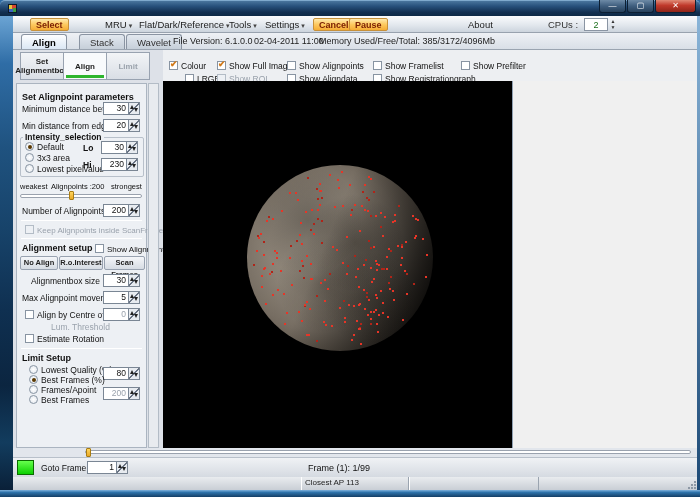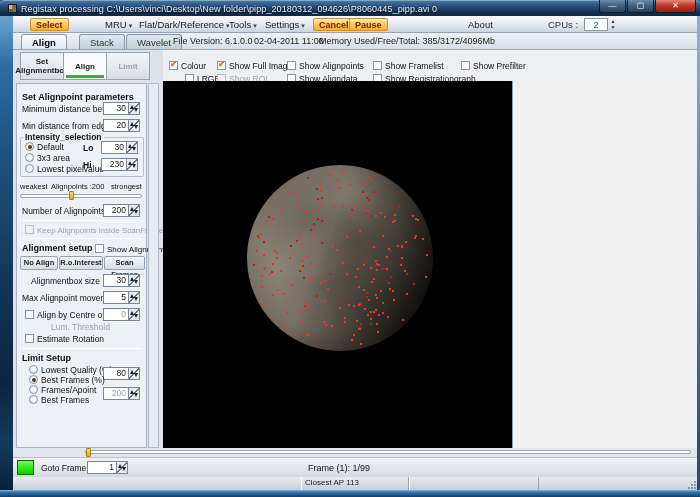--- a/index.html
+++ b/index.html
@@ -160,21 +160,20 @@
   .resize-grip::after { content:""; position:absolute; right:0; bottom:0; width:2px; height:2px;
     background:#8d98a5; box-shadow:-3px 0 #8d98a5,-6px 0 #8d98a5,0 -3px #8d98a5,-3px -3px #8d98a5,0 -6px #8d98a5; }
 </style>
 </head>
 <body>
 
 <div class="desktop">
 
   <div class="titlebar">
     <span class="app-icon"></span>
-    <span class="title-text">Registax processing C:\Users\vinci\Desktop\New folder\pipp_20180312_094626\P8060445_pipp.avi 0</span>
   </div>
   <div class="win-controls">
     <div class="win-btn">—</div>
     <div class="win-btn">▢</div>
     <div class="win-btn close">✕</div>
   </div>
 
   <div class="glass-left"></div>
   <div class="glass-right"></div>
   <div class="glass-bottom"></div>

